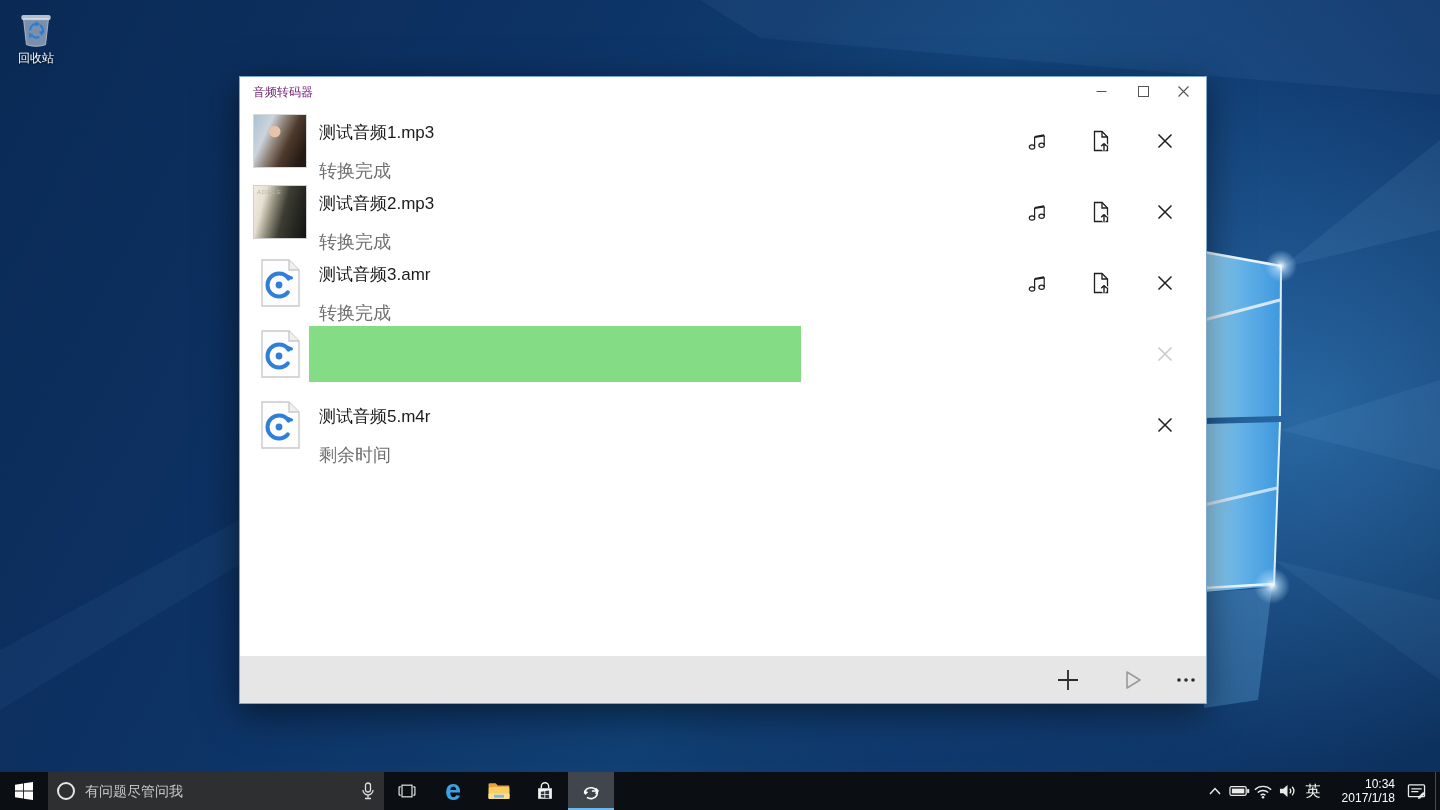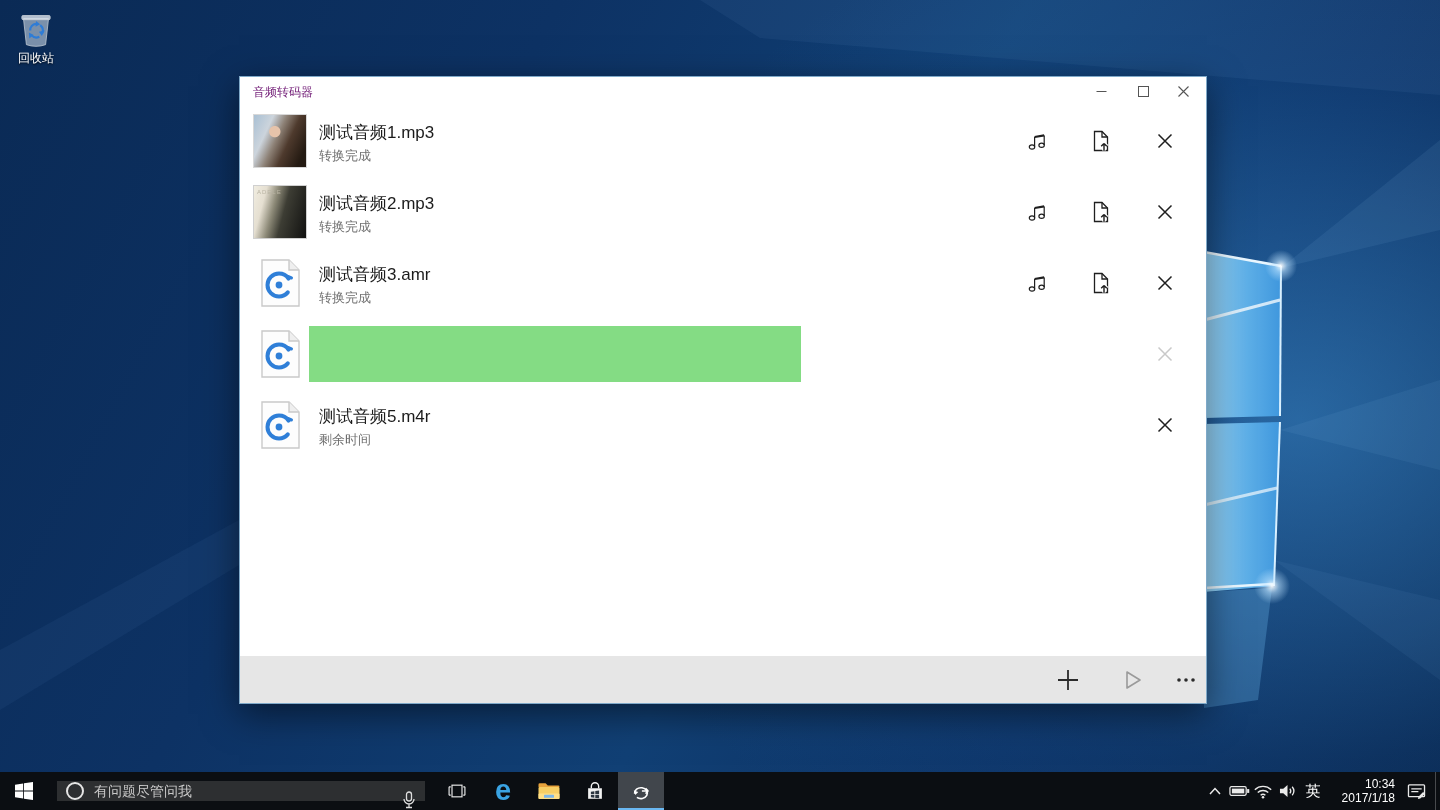--- a/index.html
+++ b/index.html
@@ -34,37 +34,37 @@
   .t-album-portrait{width:54px;height:54px;border:1px solid #d8d8d8;
     background:
       radial-gradient(circle at 40% 32%, #e6c3aa 0 11%, rgba(0,0,0,0) 13%),
       linear-gradient(115deg,#a9c0d4 0%,#ccd4dc 26%,#8d8176 44%,#4e3a2d 62%,#241a12 88%);}
   .t-album-adele{width:54px;height:54px;border:1px solid #d0d0d0;position:relative;
     background:linear-gradient(105deg,#f1ede1 0%,#e5dfd1 20%,#8d8a78 38%,#3d3d34 56%,#111110 100%);}
   .t-album-adele .adele-txt{position:absolute;left:3px;top:3px;font-size:6px;letter-spacing:1px;color:#b9b4a4;}
   .t-audio-file{width:54px;height:54px;}
   .row-text{position:absolute;left:79px;top:8px;z-index:2;}
   .f-name{font-size:17px;line-height:22px;color:#1b1b1b;}
-  .f-status{font-size:13px;line-height:17px;margin-top:3px;color:#6e6e6e;font-family:Liberation Serif, serif;}
+  .f-status{font-size:18px;line-height:17px;margin-top:19px;color:#6e6e6e;font-family:Liberation Serif, serif;}
   .row--converting .f-status{color:#4d564d;}
   .progress-track{position:absolute;left:69px;top:-1px;width:834px;height:56px;z-index:1;}
   .progress-fill{height:100%;background:#84dc84;}
   .row-actions .act{position:absolute;top:15px;width:24px;height:24px;color:#1f1f1f;z-index:3;}
   .a-play{left:786px}.a-open{left:849px}.a-remove{left:913px}
   .act.disabled{color:#c9c9c9;}
 
   .bottom-bar{position:absolute;left:0;right:0;bottom:0;height:47px;background:#e6e6e6;}
   .bb-btn{position:absolute;top:11px;width:26px;height:26px;color:#2b2b2b;}
   .bb-add{left:815px}.bb-start{left:879px;color:#9a9a9a}.bb-more{left:933px}
 
   
   .taskbar{position:absolute;left:0;bottom:0;width:1440px;height:38px;background:#0b0e12;display:flex;align-items:stretch;z-index:20;}
   .tb-btn{width:46px;display:flex;align-items:center;justify-content:center;}
   .tb-start{width:48px;}
-  .tb-search{width:368px;background:#2d2f31;display:flex;align-items:center;position:relative;margin:9px;}
+  .tb-search{width:336px;background:#2d2f31;display:flex;align-items:center;position:relative;margin:0;}
   .tb-search .ring{width:18px;height:18px;border:2px solid #e6e6e6;border-radius:50%;margin-left:9px;flex:none;}
   .tb-search input{flex:1;background:transparent;border:none;outline:none;color:#c8c8c8;font-size:14px;margin-left:8px;font-family:inherit;}
   .tb-search input::placeholder{color:#c8c8c8;opacity:1;}
   .tb-search .mic{position:absolute;right:9px;top:10px;color:#dedede;}
   .tb-app{position:relative;}
   .tb-app.active{background:#41464c;box-shadow:inset 0 -2px 0 #6ab8f2;}
   .edge-e{font-size:29px;font-weight:bold;color:#3aa3e3;line-height:1;transform:translateY(-1px);}
   .tray{margin-left:auto;display:flex;align-items:center;}
   .tray-ic{width:24px;height:38px;display:flex;align-items:center;justify-content:center;color:#eaeaea;}
   .ime{font-size:15px;color:#fff;width:28px;text-align:center;}

